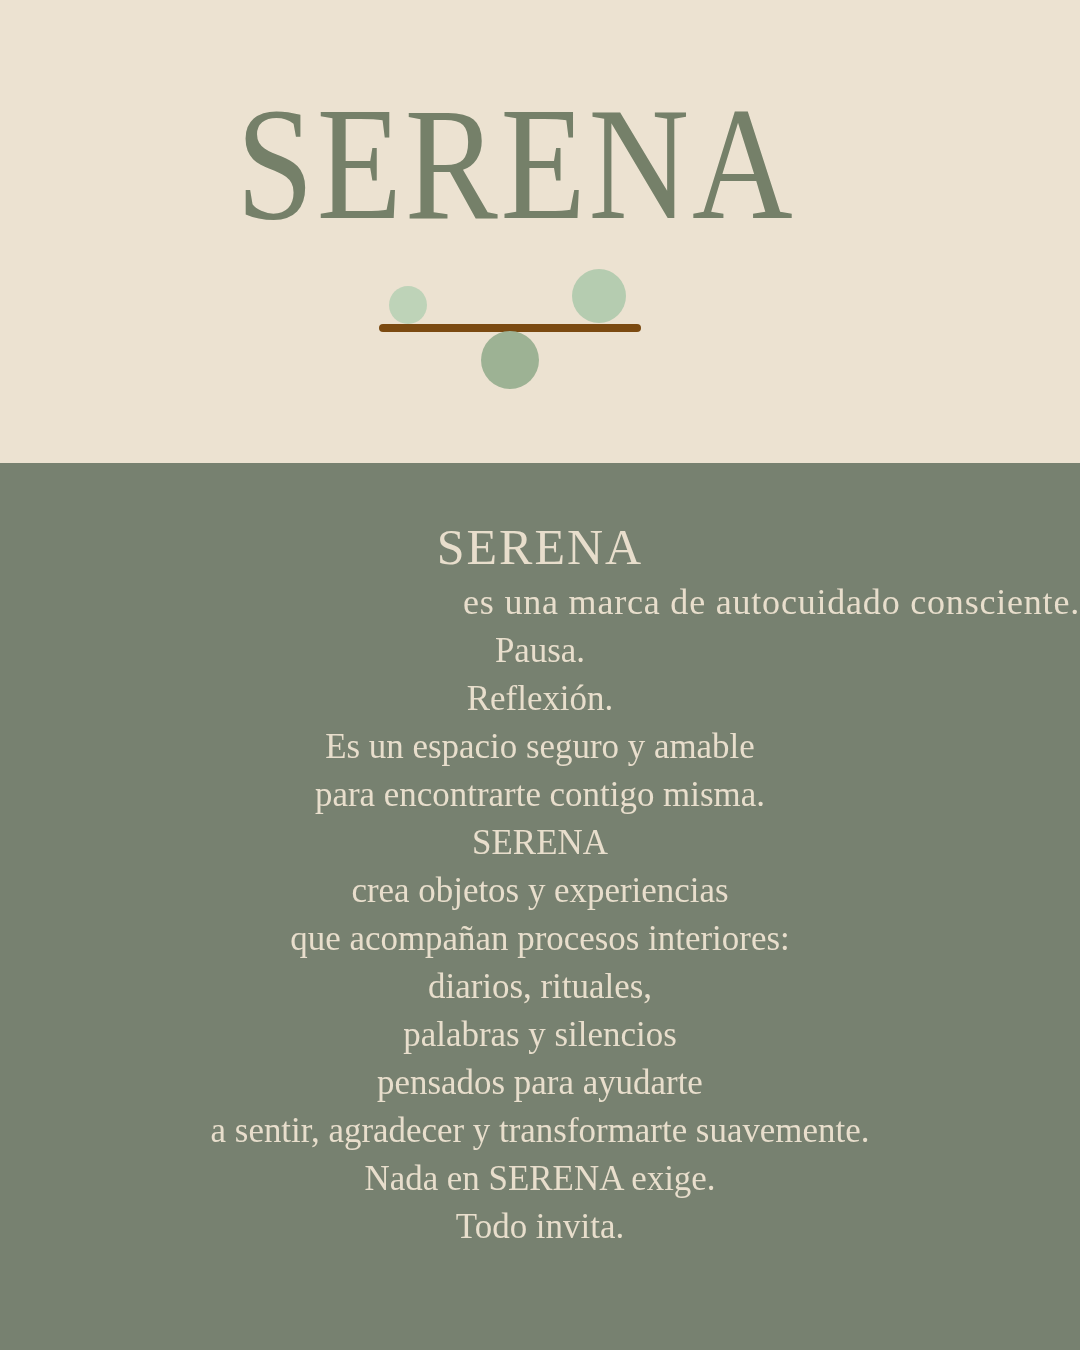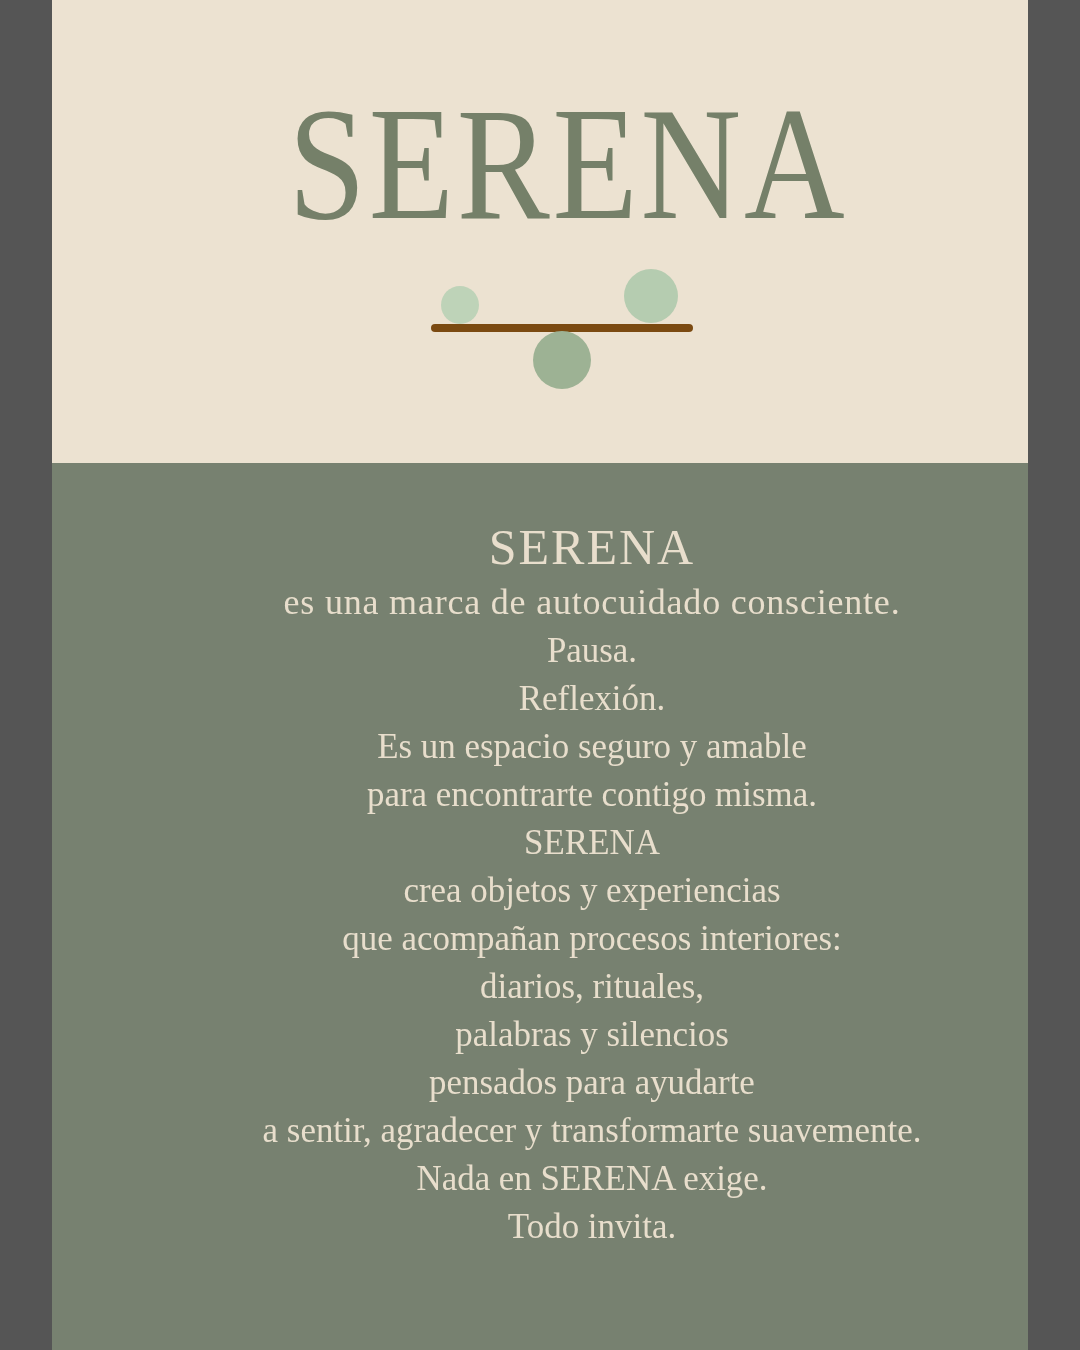--- a/index.html
+++ b/index.html
@@ -12,21 +12,21 @@
     --circle-dark:#9db294;
     --beam-brown:#7b4a11;
   }
   html,body{margin:0;padding:0;}
   body{
     font-family:"Liberation Serif", serif;
     background:#555;
   }
   .canvas{
     position:relative;
-    width:976px;
+    width:1080px;
     height:1350px;
     margin:0 auto;
     overflow:hidden;
     background:var(--green-bg,#778170);
   }
 
   
   .hero{
     position:absolute;
     top:0; left:0;
@@ -108,20 +108,21 @@
   }
   .line{
     margin:0;
     font-size:36px;
     line-height:48px;
     font-weight:400;
     white-space:nowrap;
   }
   .line.wide{
     letter-spacing:0.8px;
+    text-align:right;
   }
   .line.narrow{
     letter-spacing:0;
     transform:scaleX(0.97);
   }
 </style>
 </head>
 <body>
 
 <div class="canvas">

